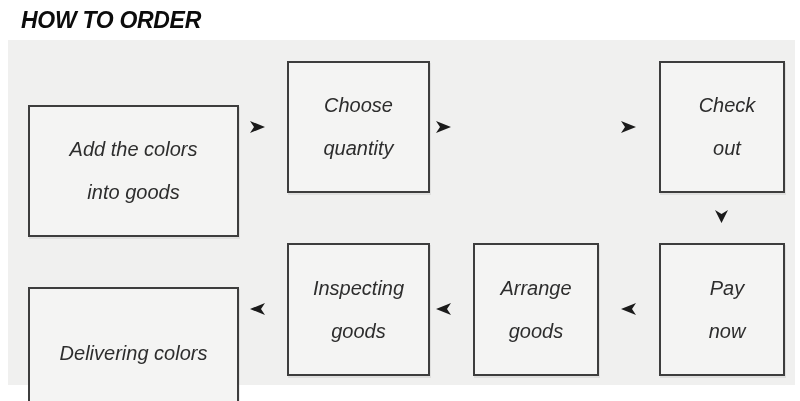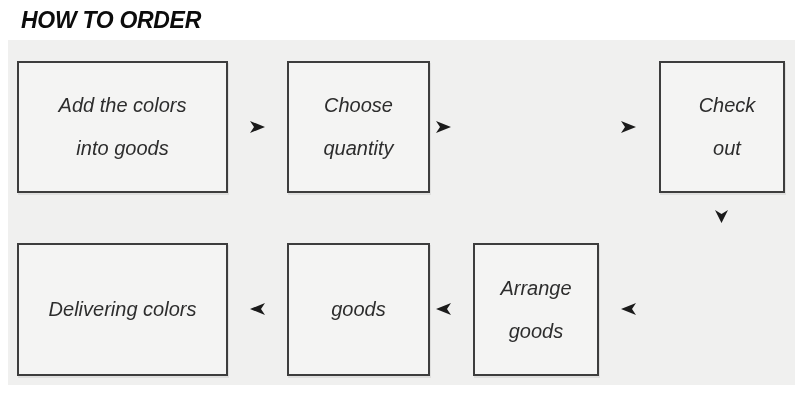--- a/index.html
+++ b/index.html
@@ -47,21 +47,21 @@
     justify-content: center;
     text-align: center;
     font-style: italic;
     font-size: 20px;
     color: var(--text-color, #2d2d2d);
   }
   .ln { line-height: 43px; white-space: nowrap; }
 
   .r1 { top: 21px;  height: 132px; }
   .r2 { top: 203px; height: 133px; }
-  .cA { left: 9px;   width: 211px; }
+  .cA { left: 20px;   width: 211px; margin-top: 44px; }
   .cB { left: 279px; width: 143px; }
   .cC { left: 465px; width: 126px; }
   .cD { left: 651px; width: 126px; padding-left: 10px; }
 
   .arrow {
     position: absolute;
     color: var(--arrow-color, #1b1b1b);
   }
   .arrow svg { display: block; }
   .a1 { left: 242px; top: 81px; }
@@ -91,25 +91,30 @@
     </div>
     <div class="box r1 cD">
       <span class="ln">Check</span>
       <span class="ln">out</span>
     </div>
 
     <div class="box r2 cA">
       <span class="ln">Delivering colors</span>
     </div>
     <div class="box r2 cB">
+      <span class="ln">Inspecting</span>
       <span class="ln">goods</span>
     </div>
     <div class="box r2 cC">
       <span class="ln">Arrange</span>
       <span class="ln">goods</span>
+    </div>
+    <div class="box r2 cD">
+      <span class="ln">Pay</span>
+      <span class="ln">now</span>
     </div>
 
     <span class="arrow a1">
       <svg width="15" height="12" viewBox="0 0 15 12">
           <polygon points="0,0 15,6 0,12 4,6" fill="currentColor"></polygon>
         </svg>
     </span>
     <span class="arrow a2">
       <svg width="15" height="12" viewBox="0 0 15 12">
           <polygon points="0,0 15,6 0,12 4,6" fill="currentColor"></polygon>

